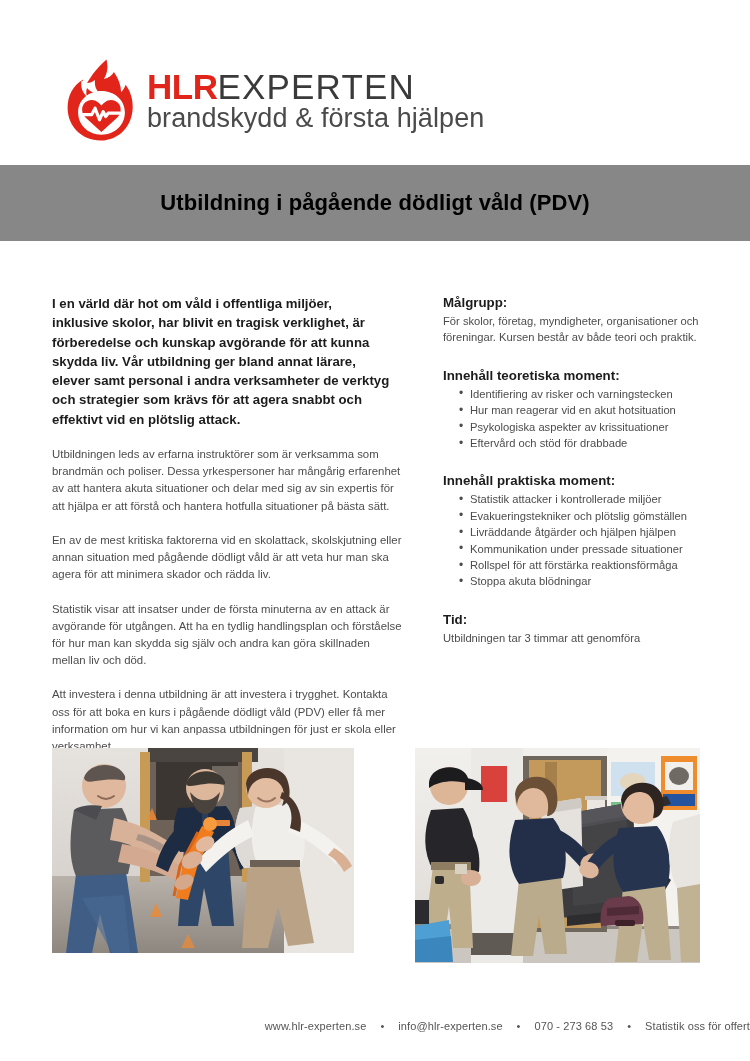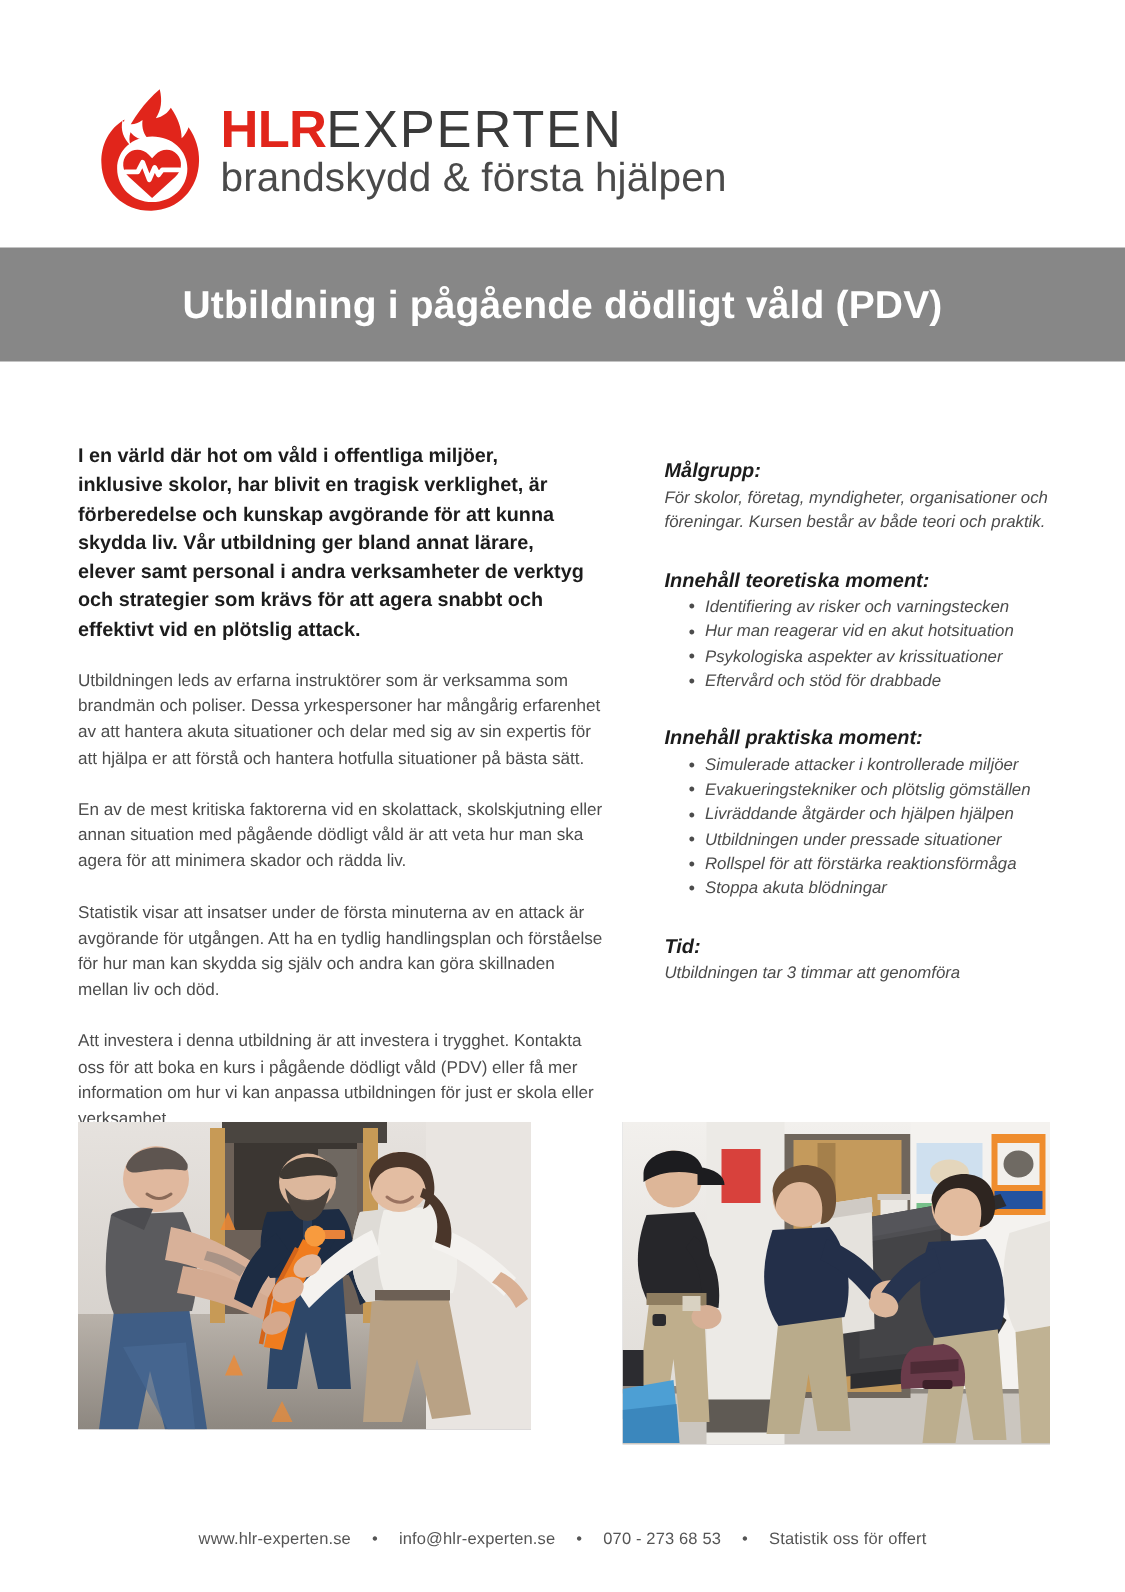--- a/index.html
+++ b/index.html
@@ -79,22 +79,22 @@
     left: 0;
     top: 165px;
     width: 750px;
     height: 76px;
     background: #878787;
     display: flex;
     align-items: center;
     justify-content: center;
   }
   .title-bar-text {
-    color: #ffffff;
-    font-size: 26px;
+    color: #000000;
+    font-size: 22px;
     font-weight: bold;
     letter-spacing: 0.1px;
     text-align: center;
   }
 
   
   .content {
     position: absolute;
     left: 0;
     top: 241px;
@@ -103,23 +103,22 @@
   }
   .col-left {
     position: absolute;
     left: 52px;
     top: 53px;
     width: 352px;
   }
   .col-right {
     position: absolute;
     left: 443px;
-    top: 64px;
+    top: 53px;
     width: 290px;
-    font-style: italic;
   }
 
   .lead {
     font-size: 13.2px;
     line-height: 19.3px;
     font-weight: bold;
     color: #1c1c1c;
     margin: 0 12px 17px 0;
   }
   .body-p {
@@ -187,21 +186,21 @@
 
   
   .footer {
     position: absolute;
     left: 0;
     top: 1006px;
     width: 750px;
     height: 40px;
     display: flex;
     align-items: center;
-    justify-content: center;
+    justify-content: flex-end;
   }
   .footer-inner {
     display: flex;
     align-items: center;
     font-size: 11px;
     color: #555555;
     letter-spacing: 0.1px;
   }
   .footer-item { white-space: nowrap; }
   .footer-sep {
@@ -281,24 +280,24 @@
           <li>Identifiering av risker och varningstecken</li>
           <li>Hur man reagerar vid en akut hotsituation</li>
           <li>Psykologiska aspekter av krissituationer</li>
           <li>Eftervård och stöd för drabbade</li>
         </ul>
       </div>
 
       <div class="rc-group">
         <h3 class="rc-heading">Innehåll praktiska moment:</h3>
         <ul class="rc-list">
-          <li>Simulerade attacker i kontrollerade miljöer</li>
+          <li>Statistik attacker i kontrollerade miljöer</li>
           <li>Evakueringstekniker och plötslig gömställen</li>
           <li>Livräddande åtgärder och hjälpen hjälpen</li>
-          <li>Utbildningen under pressade situationer</li>
+          <li>Kommunikation under pressade situationer</li>
           <li>Rollspel för att förstärka reaktionsförmåga</li>
           <li>Stoppa akuta blödningar</li>
         </ul>
       </div>
 
       <div class="rc-group">
         <h3 class="rc-heading">Tid:</h3>
         <p class="rc-sub">Utbildningen tar 3 timmar att genomföra</p>
       </div>
 

